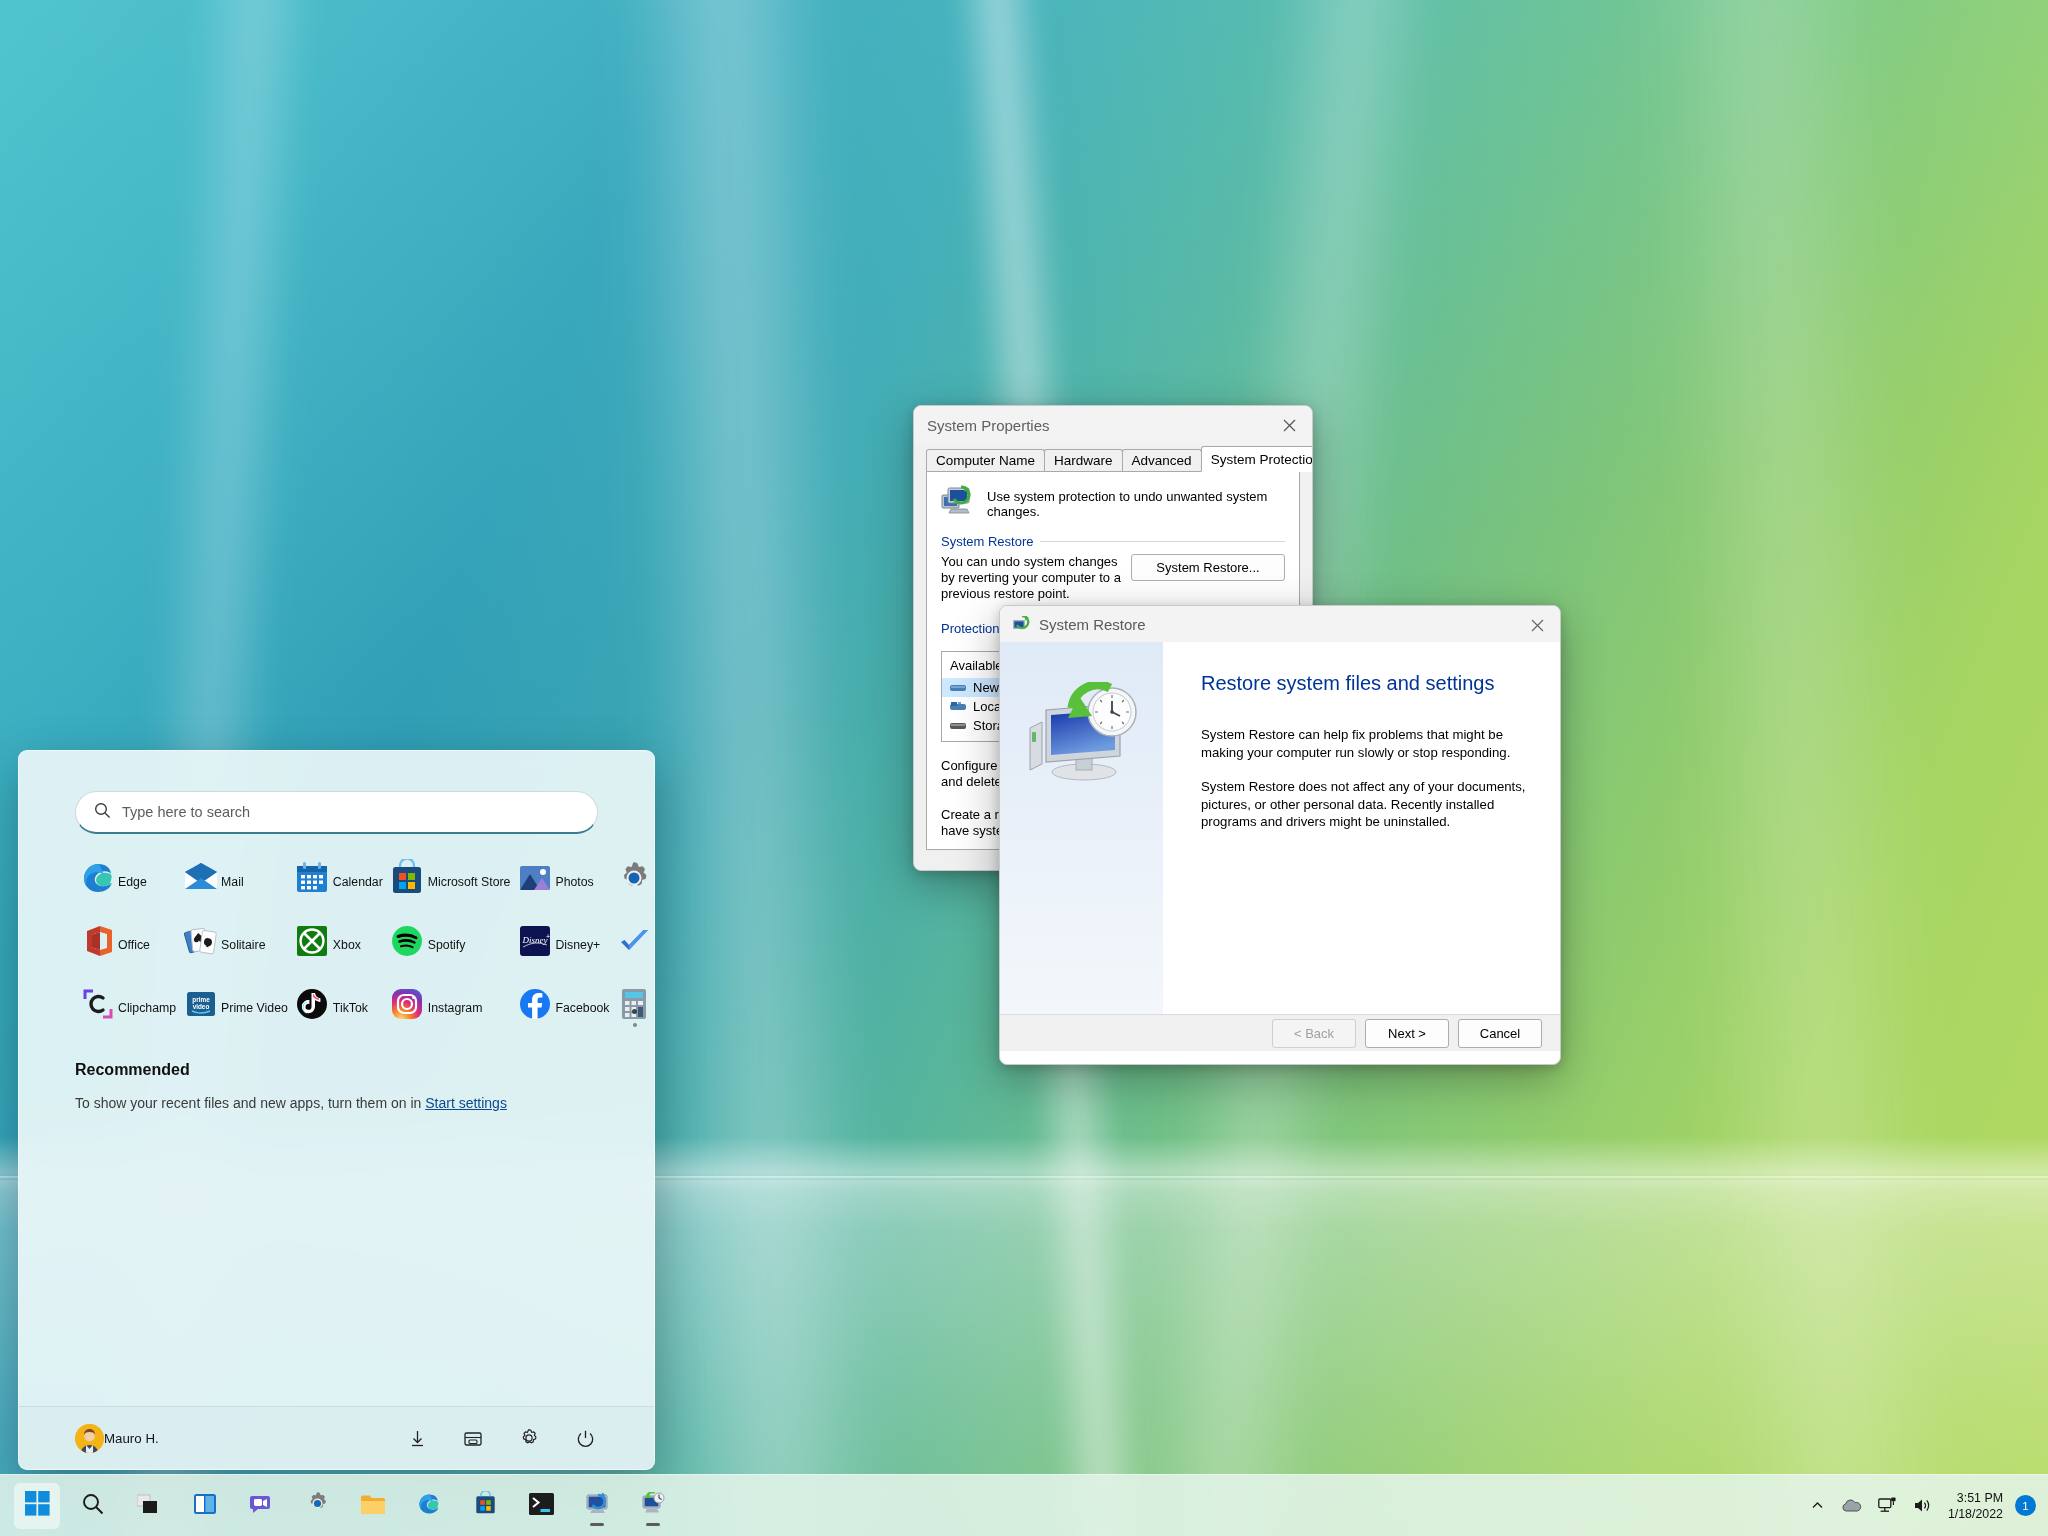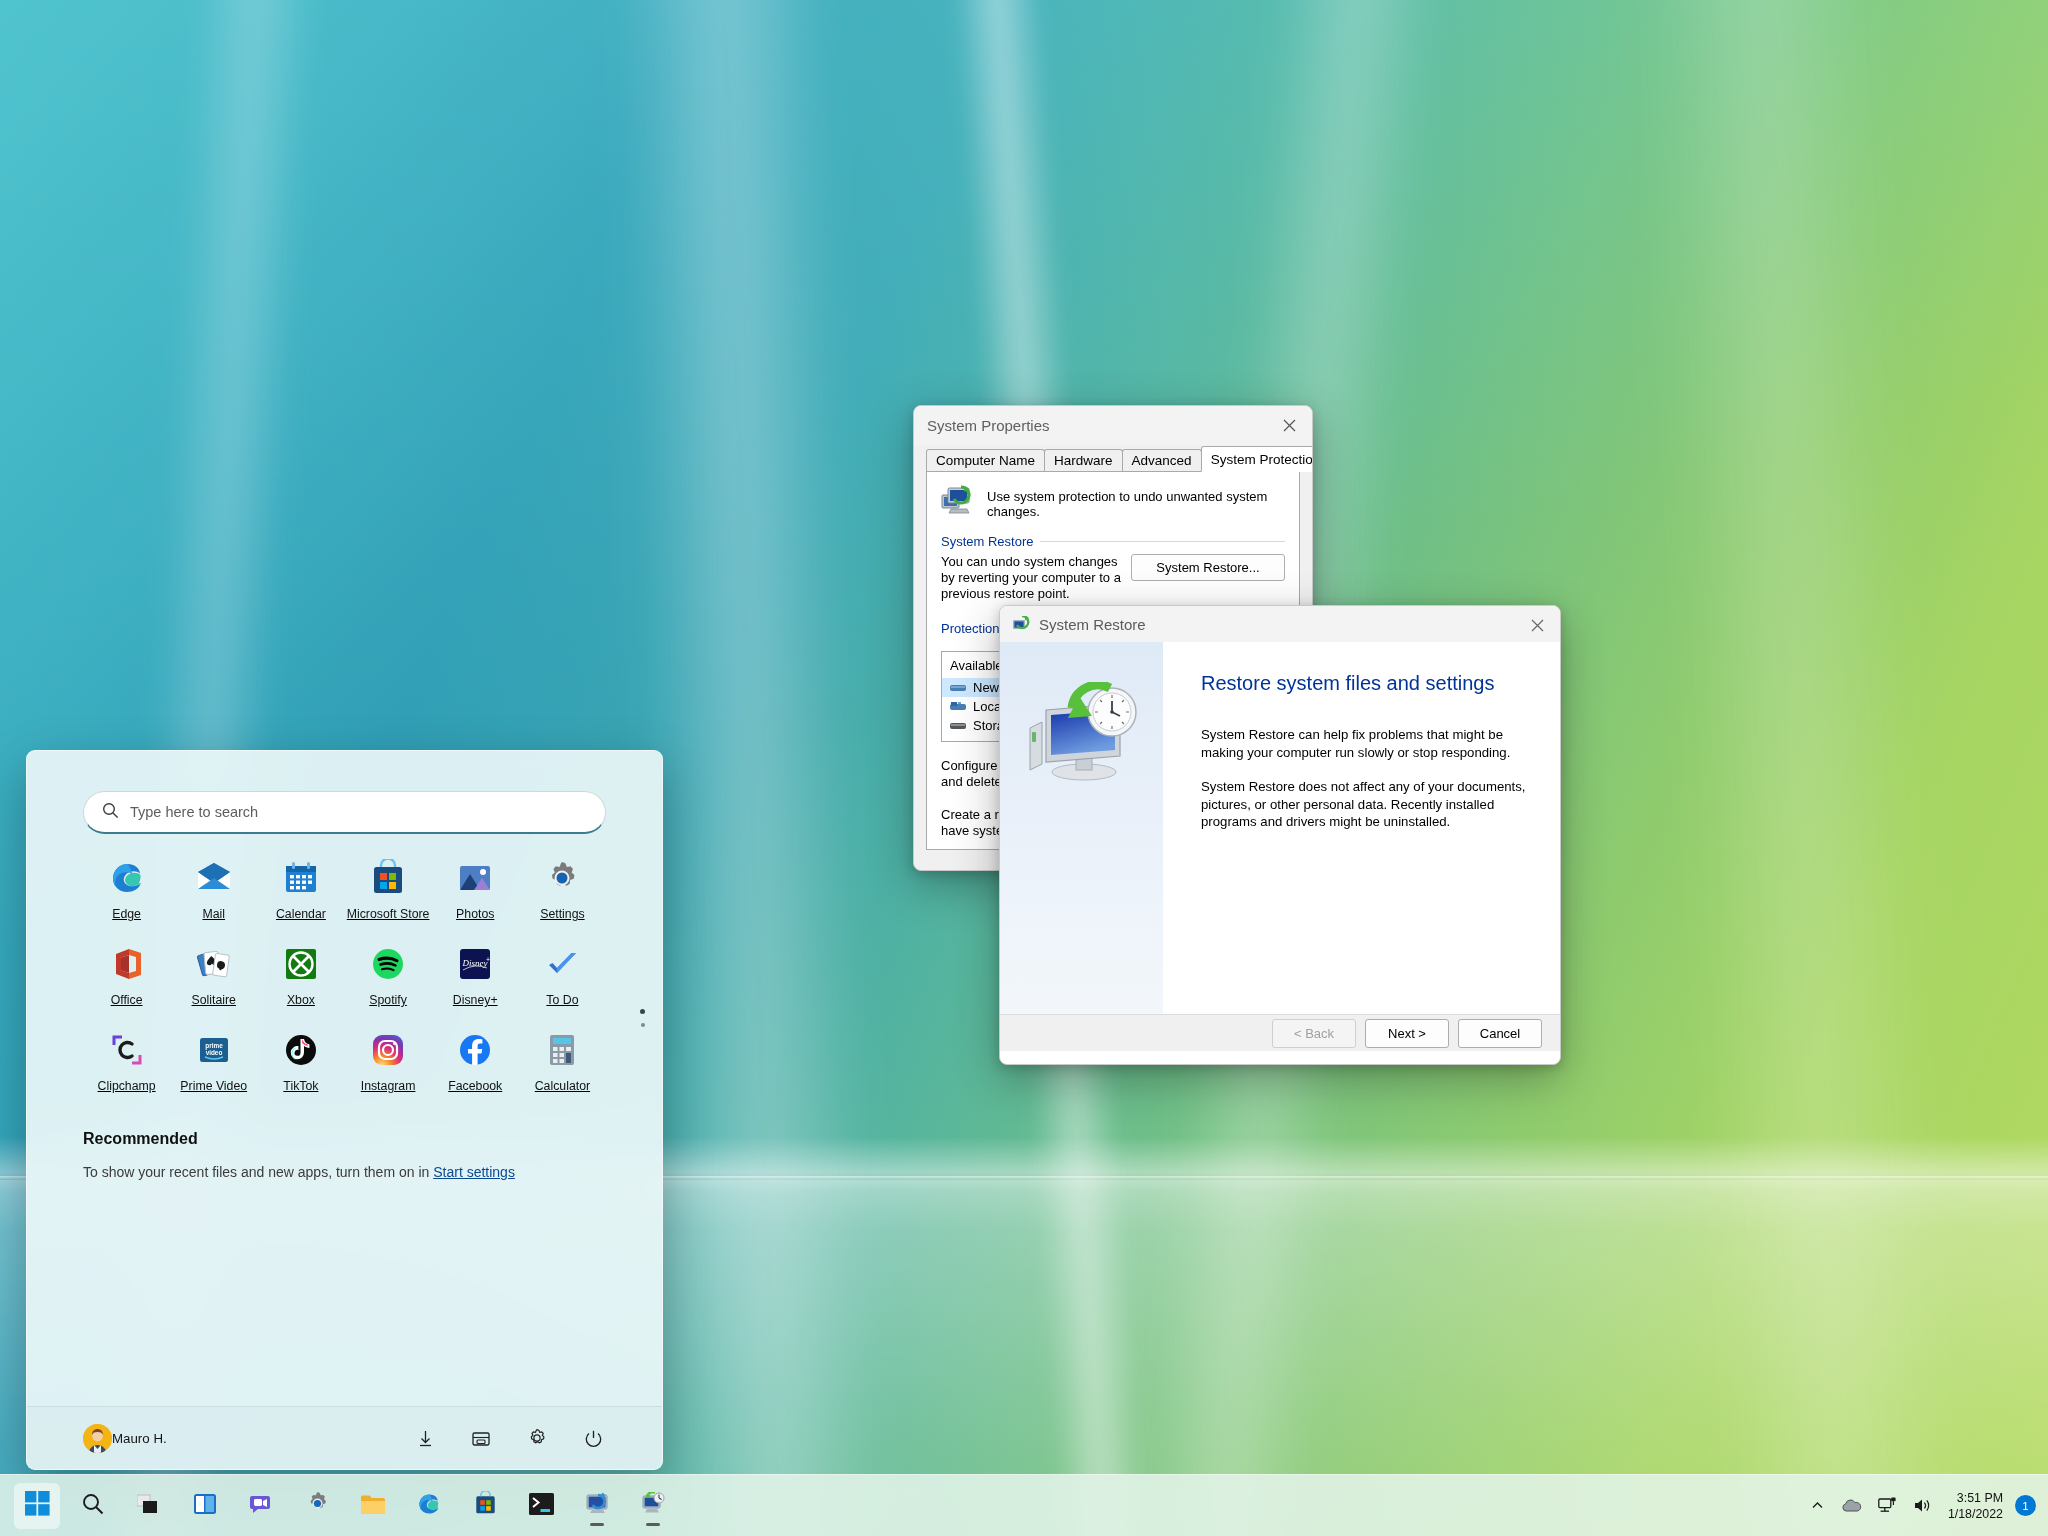--- a/index.html
+++ b/index.html
@@ -234,21 +234,21 @@
     background: #f0f0f0;
     border-top: 1px solid #dcdcdc;
     display: flex; align-items: center; justify-content: flex-end;
     gap: 9px; padding-right: 18px;
   }
   .sr-footer .btn { min-width: 84px; text-align: center; padding: 6px 12px; }
 
   
   #startmenu {
     position: absolute;
-    left: 26px; top: 750px;
+    left: 18px; top: 750px;
     width: 637px; height: 720px;
     background: rgba(234,246,247,0.93);
     backdrop-filter: blur(30px);
     border: 1px solid rgba(255,255,255,.55);
     border-radius: 9px;
     box-shadow: 0 18px 50px rgba(0,0,0,.28);
     overflow: hidden;
     display: flex; flex-direction: column;
   }
   #startmenu .sm-inner { padding: 0 56px; flex: 1; position: relative; }
@@ -287,25 +287,24 @@
     cursor: pointer;
     color: #101010;
   }
   .appgrid {
     margin-top: 14px;
     display: grid;
     grid-template-columns: repeat(6, 1fr);
     row-gap: 6px;
   }
   .app {
-    display: flex; flex-direction: column; align-items: center;
+    display: flex; align-items: center;
     padding: 9px 2px 7px 2px;
     border-radius: 6px;
     cursor: pointer;
-    text-decoration: underline;
   }
   .app .ico { width: 41px; height: 41px; display:flex; align-items:center; justify-content:center; }
   .app .nm { margin-top: 9px; font-size: 12.3px; color: #121212; text-align: center; line-height: 14px; white-space: nowrap; }
   .pagedots {
     position: absolute; right: 17px; top: 258px;
     display: flex; flex-direction: column; gap: 9px; align-items: center;
   }
   .pagedots i { width: 4px; height: 4px; border-radius: 50%; background: #7e8a8c; display: block; }
   .pagedots i.on { background: #3a4446; width: 5px; height: 5px; }
   .rec-head { margin-top: 30px; font-size: 16px; font-weight: bold; color: #101010; }

